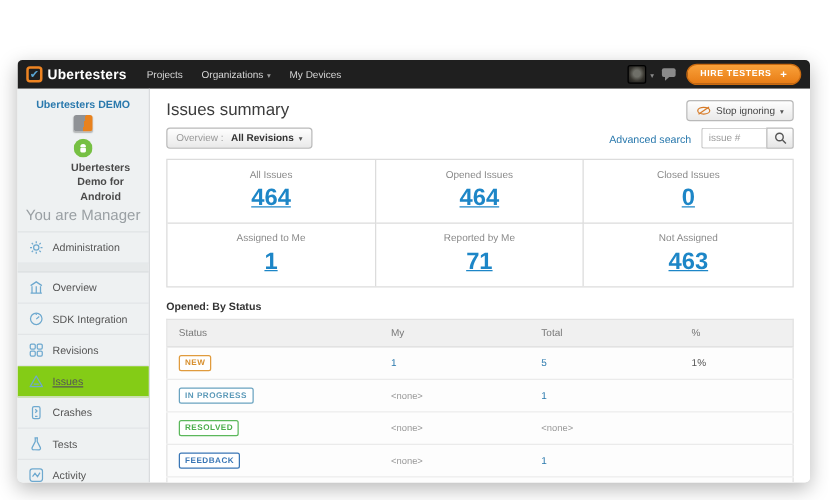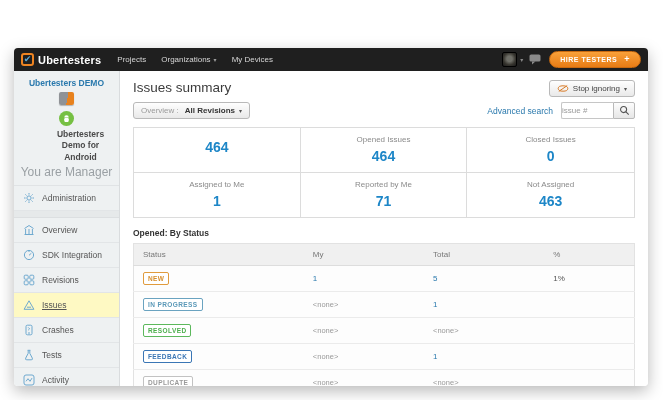--- a/index.html
+++ b/index.html
@@ -40,52 +40,52 @@
   .org-link { color:#2a79ad; font-weight:bold; font-size:8.5px; cursor:pointer; display:block; margin-bottom:4px; }
   .app-icon { width:15px; height:13px; display:inline-block; border-radius:2px;
               background:linear-gradient(100deg,#8f9296 55%, #e8821e 55%); box-shadow:0 1px 1px rgba(0,0,0,.25); }
   .platform-icon { display:block; margin:4px auto 3px; }
   .project-name { font-weight:bold; color:#4a4a4a; line-height:1.35; font-size:8.5px;margin-left:28px; }
   .role-text { color:#9aa0a4; font-size:12px; margin-top:2px; }
   .nav-list { display:flex; flex-direction:column; }
   .side-item { display:flex; align-items:center; gap:7px; padding:6px 0 6px 9px;
                border-bottom:1px solid #e2e5e7; color:#555; cursor:pointer; }
   .side-item svg { flex:0 0 auto; }
-  .side-item.selected { background:#fef9c3;text-decoration:underline; }
+  .side-item.selected { background:#84cc16;text-decoration:underline; }
   .nav-gap { height:7px; background:#e6e9ea; border-bottom:1px solid #dcdfe1; }
   .side-label { font-size:8.5px; color:#555; }
 
   
   .main-head { display:flex; justify-content:space-between; align-items:flex-start; }
   .page-title { font-size:13.5px; color:#3c3c3c; }
   .btn { background:linear-gradient(#fefefe,#e9e9e9); border:1px solid #b9b9b9; border-radius:3px;
          font-size:8px; color:#444; padding:3px 7px; display:inline-flex; align-items:center; gap:4px; cursor:pointer; }
   .btn .caret { font-size:6px; color:#555; }
   .sub-head { display:flex; justify-content:space-between; align-items:center; margin-top:5px; }
   .rev-label { color:#999; }
   .rev-value { color:#333; font-weight:bold; margin-left:2px; }
   .search-group { display:flex; align-items:center; gap:8px; }
   .adv-link { color:#2a79ad; font-size:8.5px; cursor:pointer; }
   .issue-wrap { display:flex; }
   .issue-input { width:52px; height:17px; border:1px solid #c6c6c6; border-right:none;
-                 border-radius:2px 0 0 2px; font-size:8px; padding:0 0; color:#555;
+                 border-radius:2px 0 0 2px; font-size:8px; padding:0 5px; color:#555;
                  font-family:"Liberation Sans", sans-serif; }
   .issue-input::placeholder { color:#9a9a9a; }
   .search-btn { width:22px; height:17px; background:linear-gradient(#fdfdfd,#e6e6e6);
                 border:1px solid #b9b9b9; border-radius:0 2px 2px 0;
                 display:flex; align-items:center; justify-content:center; cursor:pointer; }
 
   
   .stats { margin-top:8px; border:1px solid #dcdcdc; display:grid;
            grid-template-columns:1fr 1fr 1fr; }
   .stat-cell { text-align:center; padding:7px 0 8px; border-right:1px solid #dcdcdc; border-bottom:1px solid #dcdcdc; }
   .stat-cell:nth-child(3n) { border-right:none; }
   .stat-cell:nth-child(n+4) { border-bottom:none; }
   .stat-label { color:#8a8a8a; font-size:8px; }
-  .stat-value { color:#1d86c7; font-weight:bold; font-size:14px; margin-top:4px; cursor:pointer; }
+  .stat-value { color:#1d86c7; font-weight:bold; font-size:19px; margin-top:4px; cursor:pointer;text-decoration:underline; }
 
   
   .section-title { margin:10px 0 5px; font-weight:bold; font-size:8.5px; color:#333; }
   table.status { width:100%; border-collapse:collapse; border:1px solid #e2e2e2; }
   table.status th { background:#f0f0f0; color:#777; font-weight:normal; font-size:8px;
                     text-align:left; padding:6px 9px; border-bottom:1px solid #ddd; }
   table.status td { padding:6px 9px; font-size:8px; border-top:1px solid #ebebeb; background:#fdfdfd; }
   th.col-status, td.col-status { width:34%; }
   th.col-my, td.col-my { width:24%; }
   th.col-total, td.col-total { width:24%; }
@@ -234,20 +234,21 @@
                     <circle cx="5" cy="5" r="3.3"></circle>
                     <path d="M7.6 7.6l3 3"></path>
                   </svg>
               </span>
             </span>
           </div>
         </div>
 
         <div class="stats">
           <div class="stat-cell">
+            <div class="stat-label">All Issues</div>
             <div class="stat-value">464</div>
           </div>
           <div class="stat-cell">
             <div class="stat-label">Opened Issues</div>
             <div class="stat-value">464</div>
           </div>
           <div class="stat-cell">
             <div class="stat-label">Closed Issues</div>
             <div class="stat-value">0</div>
           </div>

